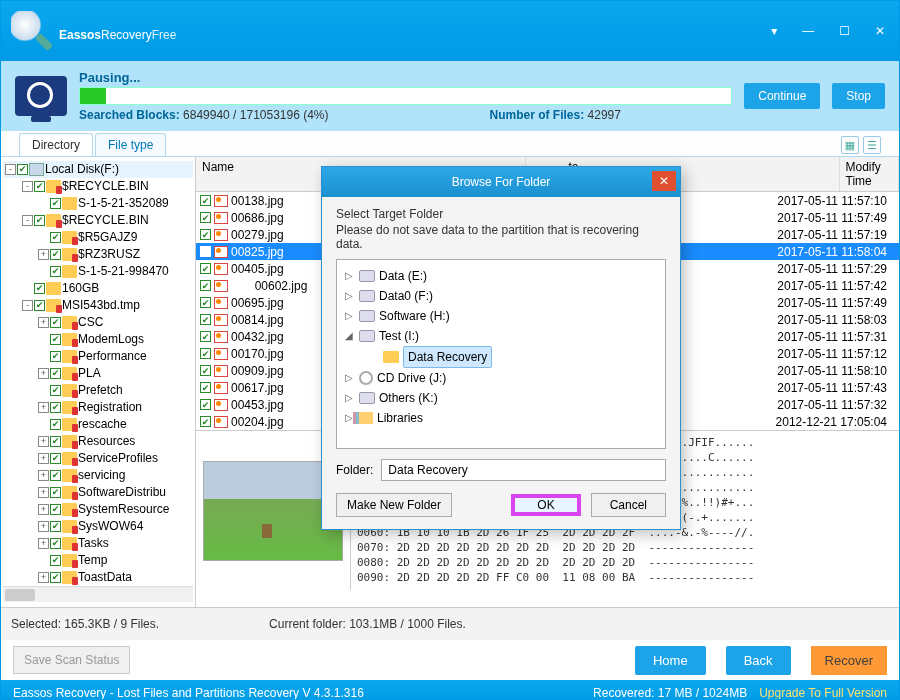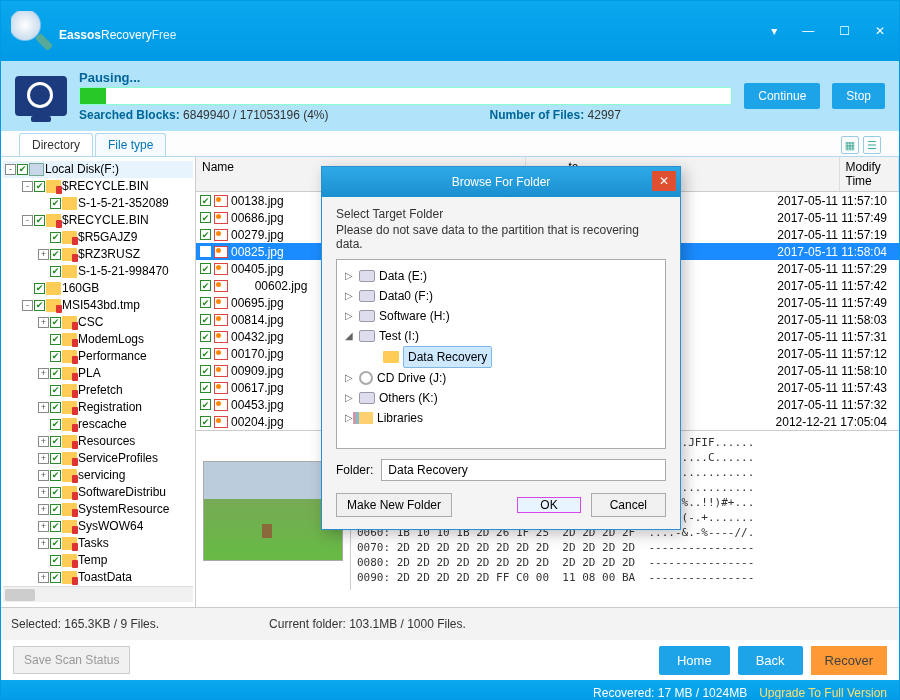--- a/index.html
+++ b/index.html
@@ -52,21 +52,21 @@
 .imgico::after{content:"";position:absolute;width:5px;height:5px;background:#f80;top:1px;left:1px;border-radius:50%}
 .imgico.del{border-color:#d44}
 .fl-row .mod{margin-left:auto;padding-right:8px}
 .lower-split{display:flex;height:160px;border-top:1px solid #ccc}
 .preview{width:155px;border-right:1px solid #ccc;padding:6px;display:flex;align-items:center;justify-content:center}
 .preview-img{width:140px;height:100px;background:linear-gradient(180deg,#bcd 0%,#bcd 38%,#7a5 38%,#6b4 100%);border:1px solid #aaa;position:relative}
 .preview-img::after{content:"";position:absolute;width:10px;height:14px;background:#8a6a3a;left:58px;bottom:22px}
 .hex{flex:1;font-family:monospace;font-size:11px;padding:4px 6px;line-height:15px;white-space:pre;overflow:hidden;color:#333}
 .statusbar{height:22px;background:#f3f3f3;border-top:1px solid #ccc;display:flex;align-items:center;padding:16px 10px;font-size:12px;color:#333}
 .statusbar .cur{margin-left:110px}
-.footer-btns{height:40px;display:flex;align-items:center;padding:0 12px;gap:8px;background:#fff}
+.footer-btns{height:40px;display:flex;align-items:center;padding:0 12px;gap:20px;background:#fff}
 .btn-gray{background:#f0f0f0;color:#999;border:1px solid #ccc;padding:6px 10px;cursor:default}
 .btn-orange{background:#ff9935;color:#404040;border:none;padding:7px 14px;cursor:pointer;font-size:13px}
 .bottombar{height:26px;background:linear-gradient(180deg,#0aa8ef,#0099e5);color:#fff;display:flex;align-items:center;padding:0 12px;font-size:12px}
 .bottombar .rec{margin-left:auto;margin-right:12px}
 .bottombar .upg{color:#ffe070}
 
 .modal{position:absolute;left:320px;top:165px;width:360px;background:#f4f4f4;border:1px solid #2a8fd0;box-shadow:4px 4px 14px rgba(0,0,0,0.25)}
 .modal-title{height:30px;background:linear-gradient(180deg,#2ea9e8,#1a8fd0);color:#fff;display:flex;align-items:center;justify-content:center;position:relative;font-size:13px}
 .modal-close{position:absolute;right:4px;top:4px;width:24px;height:20px;background:#e05030;color:#fff;display:flex;align-items:center;justify-content:center;cursor:pointer;font-size:12px}
 .modal-body{padding:10px 14px 12px;background:#f4f4f4}
@@ -78,21 +78,21 @@
 .cd-ico{width:14px;height:14px;border:2px solid #aaa;border-radius:50%;display:inline-block}
 .fold-ico{width:16px;height:12px;background:#ffcc55;display:inline-block;border-radius:1px}
 .lib-ico{width:14px;height:12px;background:#ffd070;display:inline-block;box-shadow:-3px 0 #8bc,-6px 0 #c9a}
 .tri{width:10px;display:inline-block;color:#666;font-size:10px;cursor:pointer}
 .folder-input-row{display:flex;align-items:center;gap:8px;margin-top:10px}
 .folder-input-row label{font-size:12px}
 .folder-input-row input{flex:1;border:1px solid #aaa;padding:3px 6px;font-size:12px}
 .modal-btns{display:flex;gap:10px;margin-top:12px;align-items:center}
 .modal-btns .mk{padding:4px 10px;border:1px solid #aaa;background:#f0f0f0;cursor:pointer;font-size:12px}
 .modal-btns .sp{flex:1}
-.modal-btns .ok{padding:0 22px;border:1px solid #d946ef;background:#e8f4ff;cursor:pointer;font-size:12px}
+.modal-btns .ok{padding:0 22px;border:4px solid #d946ef;background:#e8f4ff;cursor:pointer;font-size:12px}
 .modal-btns .cn{padding:4px 18px;border:1px solid #aaa;background:#f0f0f0;cursor:pointer;font-size:12px}
 .scroll-shim{height:16px;background:#f0f0f0;border-top:1px solid #ddd;position:relative}
 .scroll-shim::before{content:"";position:absolute;left:2px;width:30px;height:12px;top:2px;background:#ccc;border-radius:2px}
 </style>
 </head>
 <body>
 
 <div class="titlebar">
   <div class="logo-icon"></div>
   <div class="logo-text">
@@ -434,20 +434,21 @@
 
 <div class="footer-btns">
   <button class="btn-gray">Save Scan Status</button>
   <div style="flex:1"></div>
   <button class="btn" style="padding:7px 18px;font-size:13px">Home</button>
   <button class="btn" style="padding:7px 18px;font-size:13px">Back</button>
   <button class="btn-orange">Recover</button>
 </div>
 
 <div class="bottombar">
+  <span>Eassos Recovery - Lost Files and Partitions Recovery  V 4.3.1.316</span>
   <span class="rec">Recovered: 17 MB / 1024MB</span>
   <span class="upg">Upgrade To Full Version</span>
 </div>
 
 <div class="modal">
   <div class="modal-title">
     <span>Browse For Folder</span>
     <div class="modal-close">✕</div>
   </div>
   <div class="modal-body">

